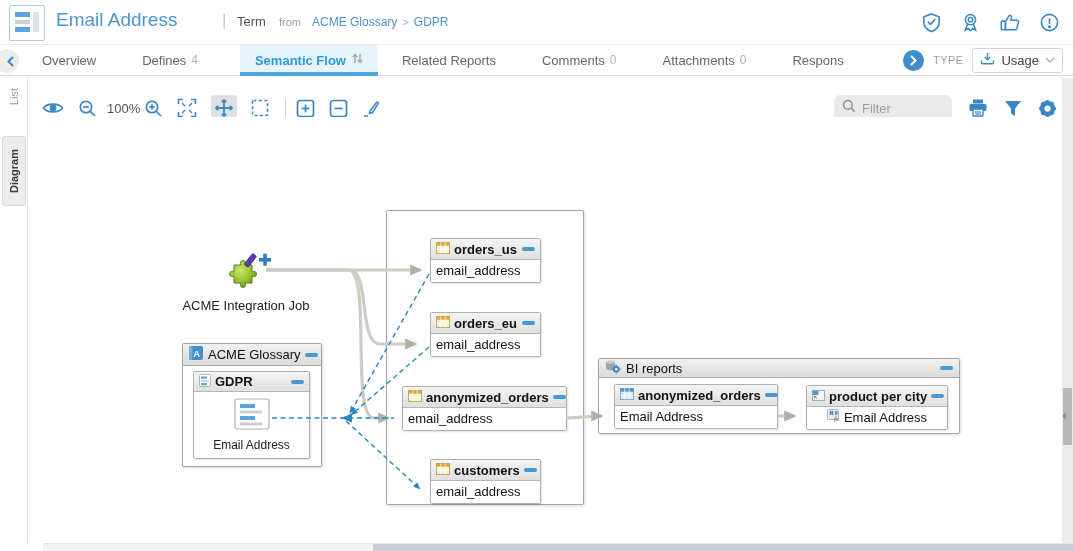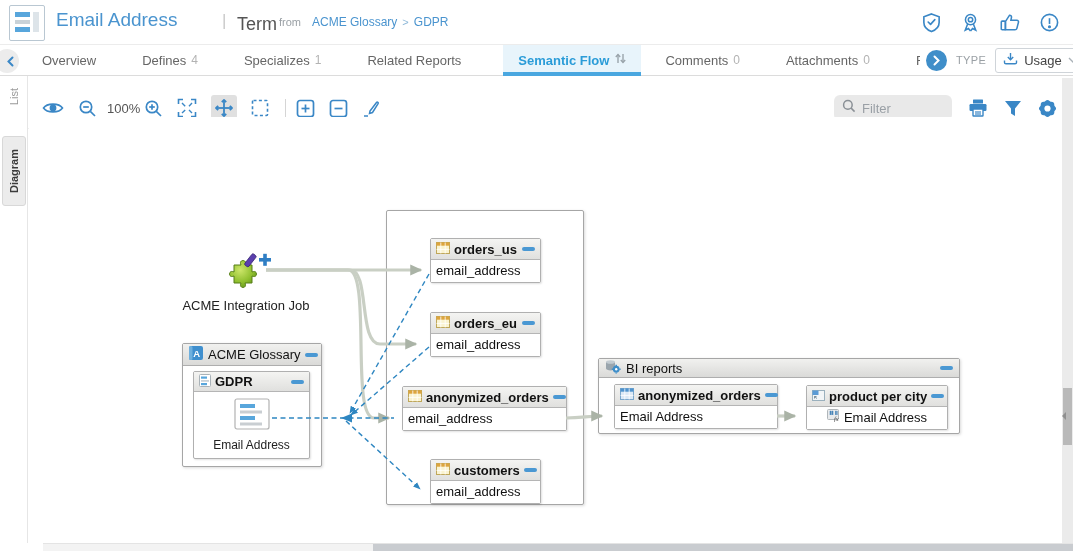--- a/index.html
+++ b/index.html
@@ -8,21 +8,21 @@
     position:relative; width:1073px; height:551px; overflow:hidden;
     font-family:"Liberation Sans", sans-serif; background:#fff; color:#333;
   }
   
   .header { position:absolute; left:0; top:0; width:1073px; height:45px; background:#fff;
             border-bottom:1px solid #ececec; display:flex; align-items:center; }
   .app-icon { position:absolute; left:9px; top:5px; width:36px; height:36px;
               border:1px solid #b9c7d2; border-radius:2px; background:#fff; }
   .title { position:absolute; left:56px; top:9px; font-size:19px; color:#4a94cf; }
   .title-sep { position:absolute; left:222px; top:11px; color:#c9c9c9; font-size:17px; }
-  .type-word { position:absolute; left:237px; top:14px; font-size:18px; color:#555; }
+  .type-word { position:absolute; left:237px; top:14px; font-size:13px; color:#555; }
   .from-word { position:absolute; left:279px; top:16px; font-size:11px; color:#9aa0a5; }
   .crumbs { position:absolute; left:312px; top:15px; font-size:12px; color:#4a94cf;
             display:flex; gap:5px; align-items:center; }
   .crumb-sep { color:#8fb9d9; font-size:11px; }
   .hdr-icons { position:absolute; right:13px; top:12px; display:flex; gap:18px; align-items:center; }
   .hdr-icons svg { display:block; }
 
   
   .tabbar { position:absolute; left:0; top:45px; width:1073px; height:31px;
             border-bottom:1px solid #dcdcdc; background:#fff; display:flex; align-items:stretch;
@@ -160,37 +160,33 @@
   </div>
 
   <div class="tabbar">
     <div class="tab">
       <span>Overview</span>
     </div>
     <div class="tab">
       <span>Defines</span>
       <span class="count">4</span>
     </div>
-    <div class="tab">
-      <span>Specializes</span>
-      <span class="count">1</span>
-    </div>
-    <div class="tab">
-      <span>Related Reports</span>
-    </div>
     <div class="tab active">
       <span>Semantic Flow</span>
       <span>
         <svg width="12" height="13" viewBox="0 0 12 13" fill="none" stroke="#9aa4ab" stroke-width="1.4">
           <line x1="4" y1="2.5" x2="4" y2="11"></line>
             <path d="M1.8 5 L4 2.5 L6.2 5"></path>
           <line x1="9" y1="2" x2="9" y2="10.5"></line>
             <path d="M6.8 8 L9 10.5 L11.2 8"></path>
         </svg>
       </span>
+    </div>
+    <div class="tab">
+      <span>Related Reports</span>
     </div>
     <div class="tab">
       <span>Comments</span>
       <span class="count">0</span>
     </div>
     <div class="tab">
       <span>Attachments</span>
       <span class="count">0</span>
     </div>
     <div class="tab truncated">

